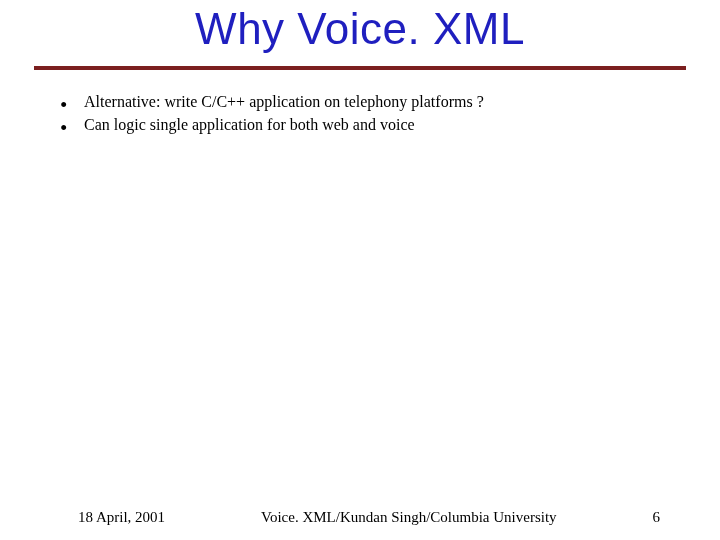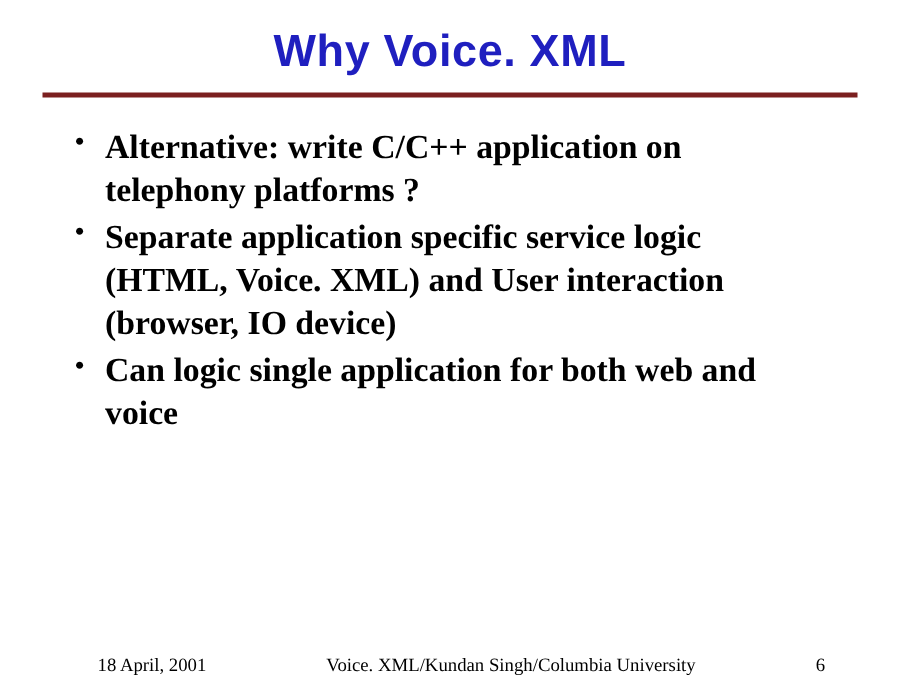--- a/index.html
+++ b/index.html
@@ -1,38 +1,37 @@
 <!DOCTYPE html>
 <html><head>
 <meta charset="utf-8">
 <style>
   * { margin: 0; padding: 0; box-sizing: border-box; }
   html, body { width: 720px; height: 540px; background: #fff; font-family: "Times New Roman", Times, serif; color: #000; }
   .slide { width: 720px; height: 540px; position: relative; padding: 0; }
-  .title { text-align: center; font-family: Impact, "Arial Black", sans-serif; font-weight: 700; font-size: 36px; color: #1f1fbf; letter-spacing: 0.5px; margin-top: 20px; }
+  .title { text-align: center; font-family: Impact, "Arial Black", sans-serif; font-weight: 400; font-size: 44px; color: #1f1fbf; letter-spacing: 0.5px; margin-top: 4px; }
   .rule { height: 4px; background: #7b1f1f; margin: 12px 34px 0 34px; }
   .content { margin: 22px 56px 0 56px; }
   ul.bullets { list-style: none; }
-  ul.bullets li { position: relative; padding-left: 28px; font-size: 27px; line-height: 1.28; margin-bottom: 3px; font-weight: bold; }
+  ul.bullets li { position: relative; padding-left: 28px; font-size: 16px; line-height: 1.28; margin-bottom: 3px; }
   ul.bullets li::before { content: "•"; position: absolute; left: 4px; top: 0; font-size: 21px; }
   .footer { position: absolute; bottom: 18px; left: 0; width: 100%; padding: 0 60px 0 78px; font-size: 15px; display: flex; align-items: flex-start; }
   .footer .date { flex: 0 0 auto; }
   .footer .mid { flex: 1 1 auto; text-align: center; padding: 0 20px; }
   .footer .num { flex: 0 0 auto; }
 </style>
 </head>
 <body>
 
 <div class="slide">
   <h1 class="title">Why Voice. XML</h1>
   <div class="rule"></div>
   <div class="content">
     <ul class="bullets">
       <li>Alternative: write C/C++ application on telephony platforms ?</li>
-      <li>Separate application specific service logic (HTML, Voice. XML) and User interaction (browser, IO device)</li>
       <li>Can logic single application for both web and voice</li>
     </ul>
   </div>
   <div class="footer">
     <div class="date">18 April, 2001</div>
     <div class="mid">Voice. XML/Kundan Singh/Columbia University</div>
     <div class="num">6</div>
   </div>
 </div>
 

